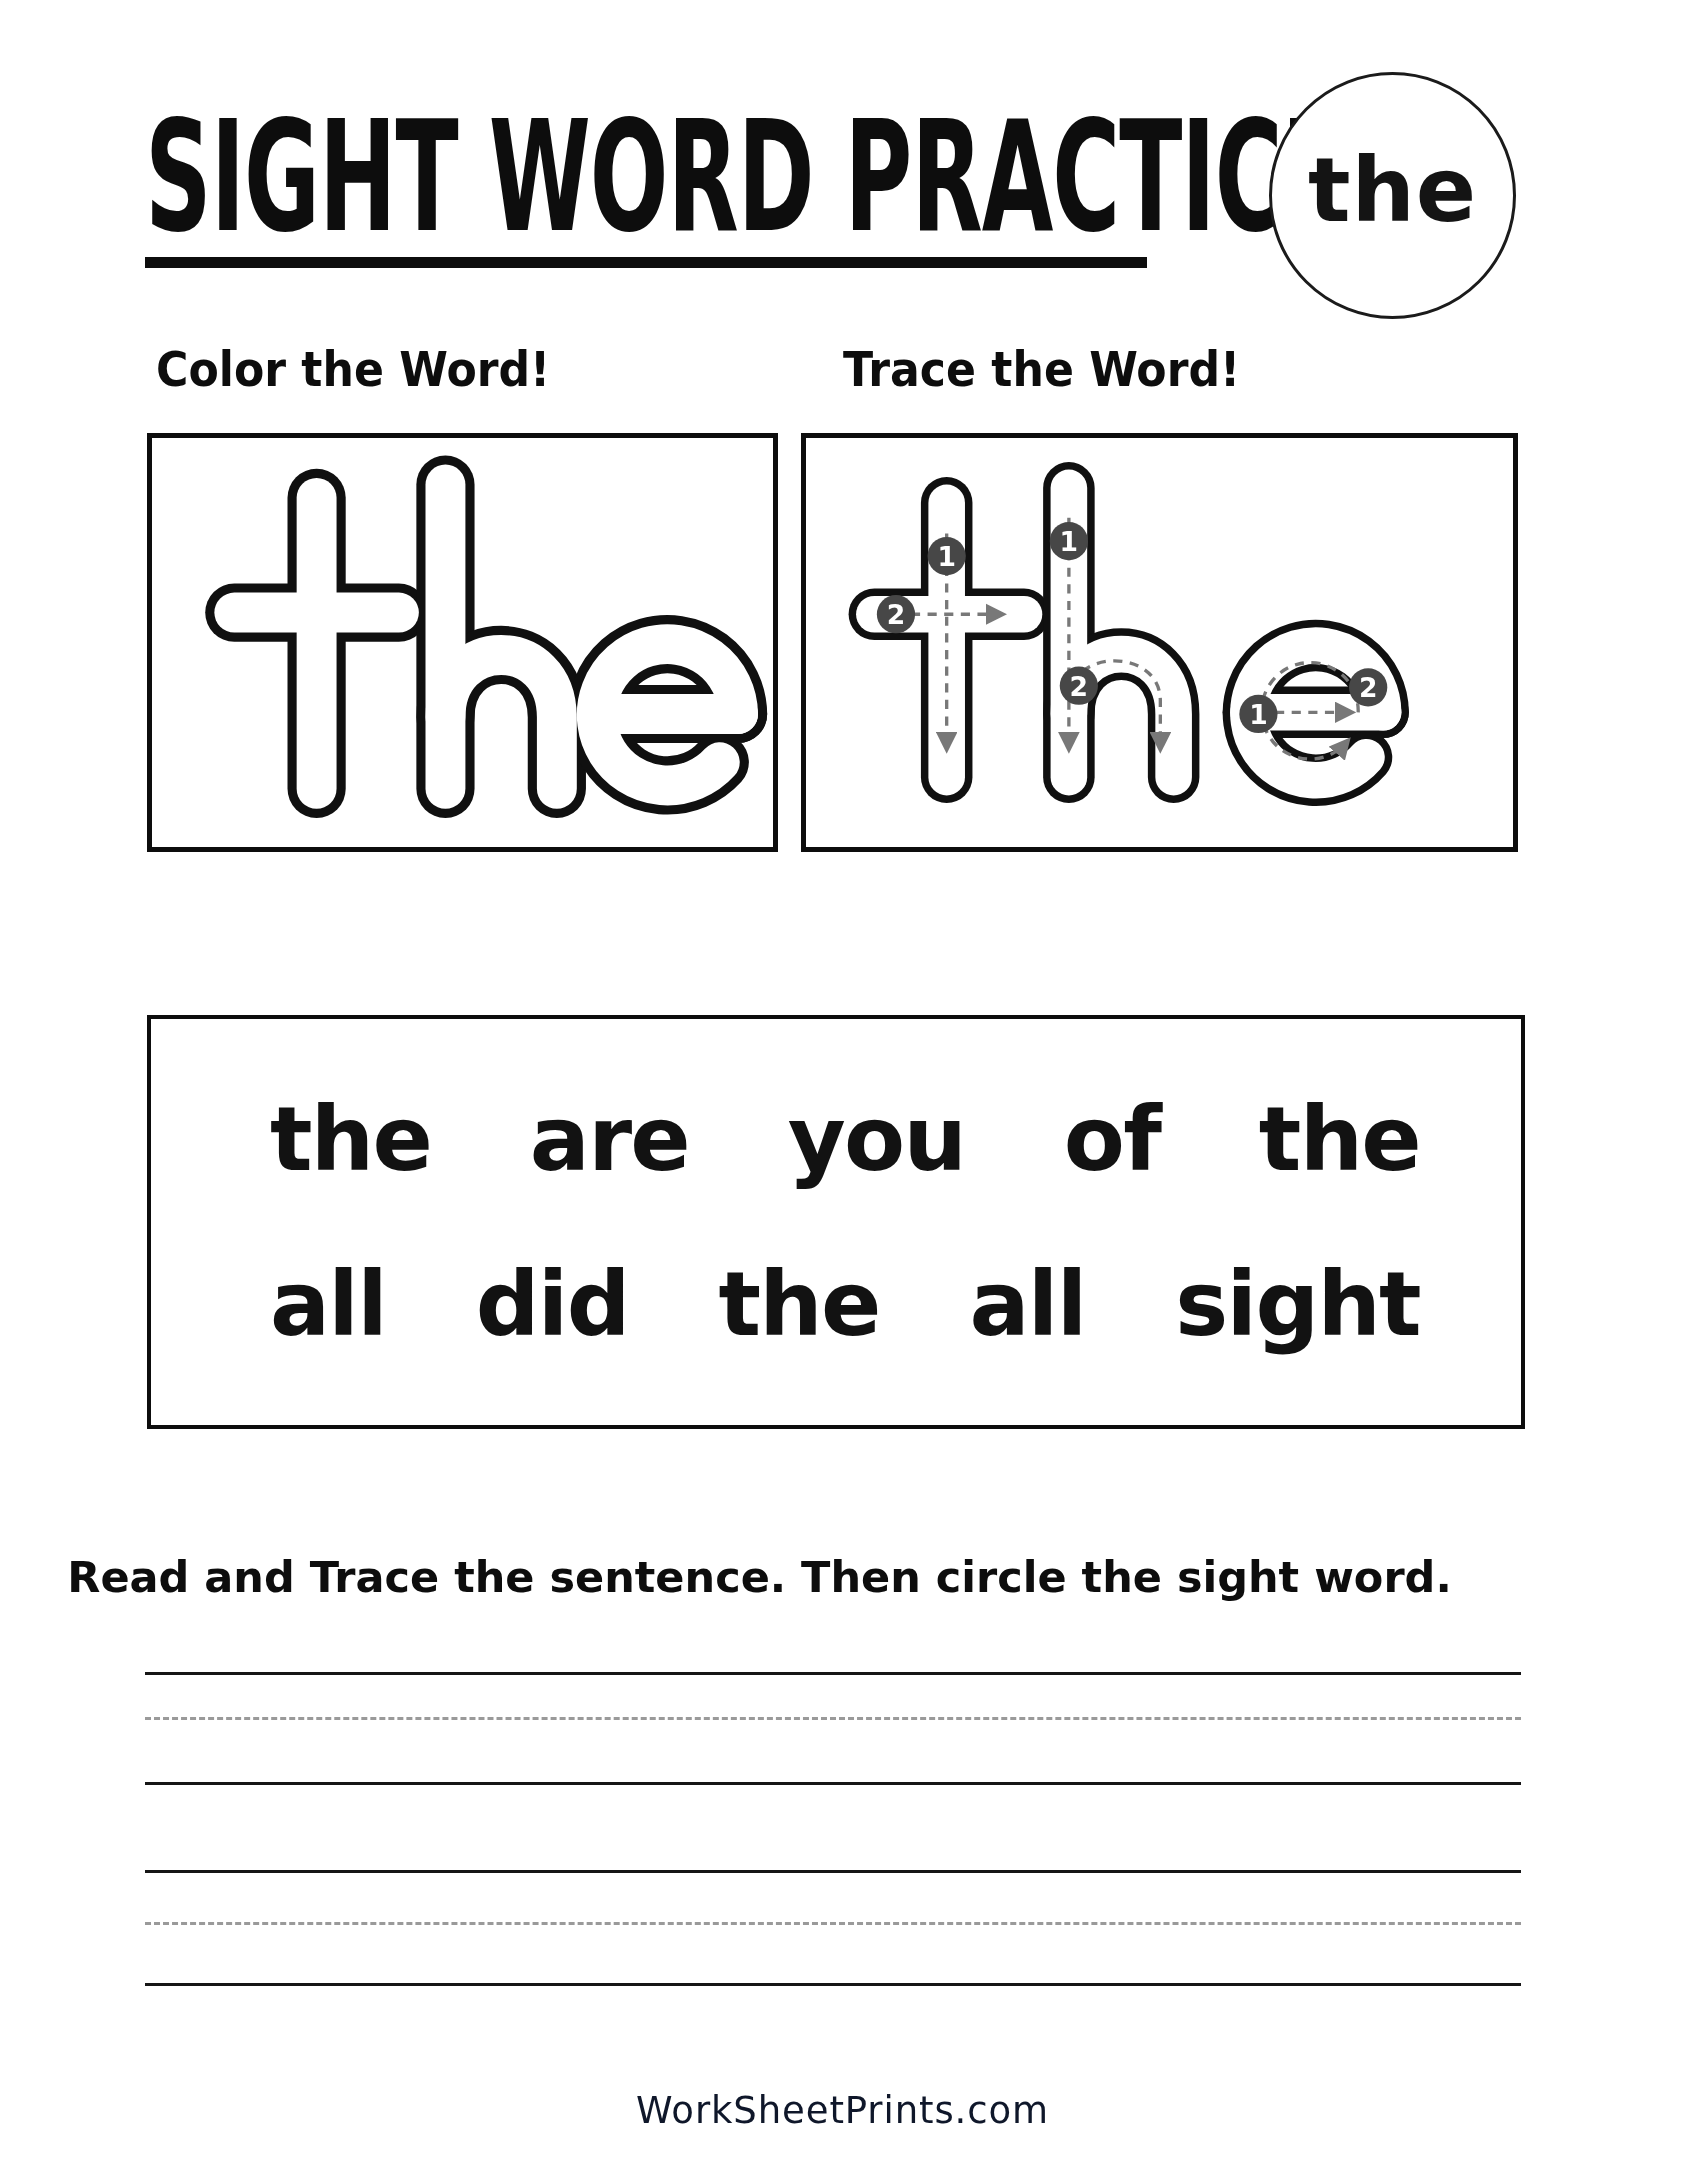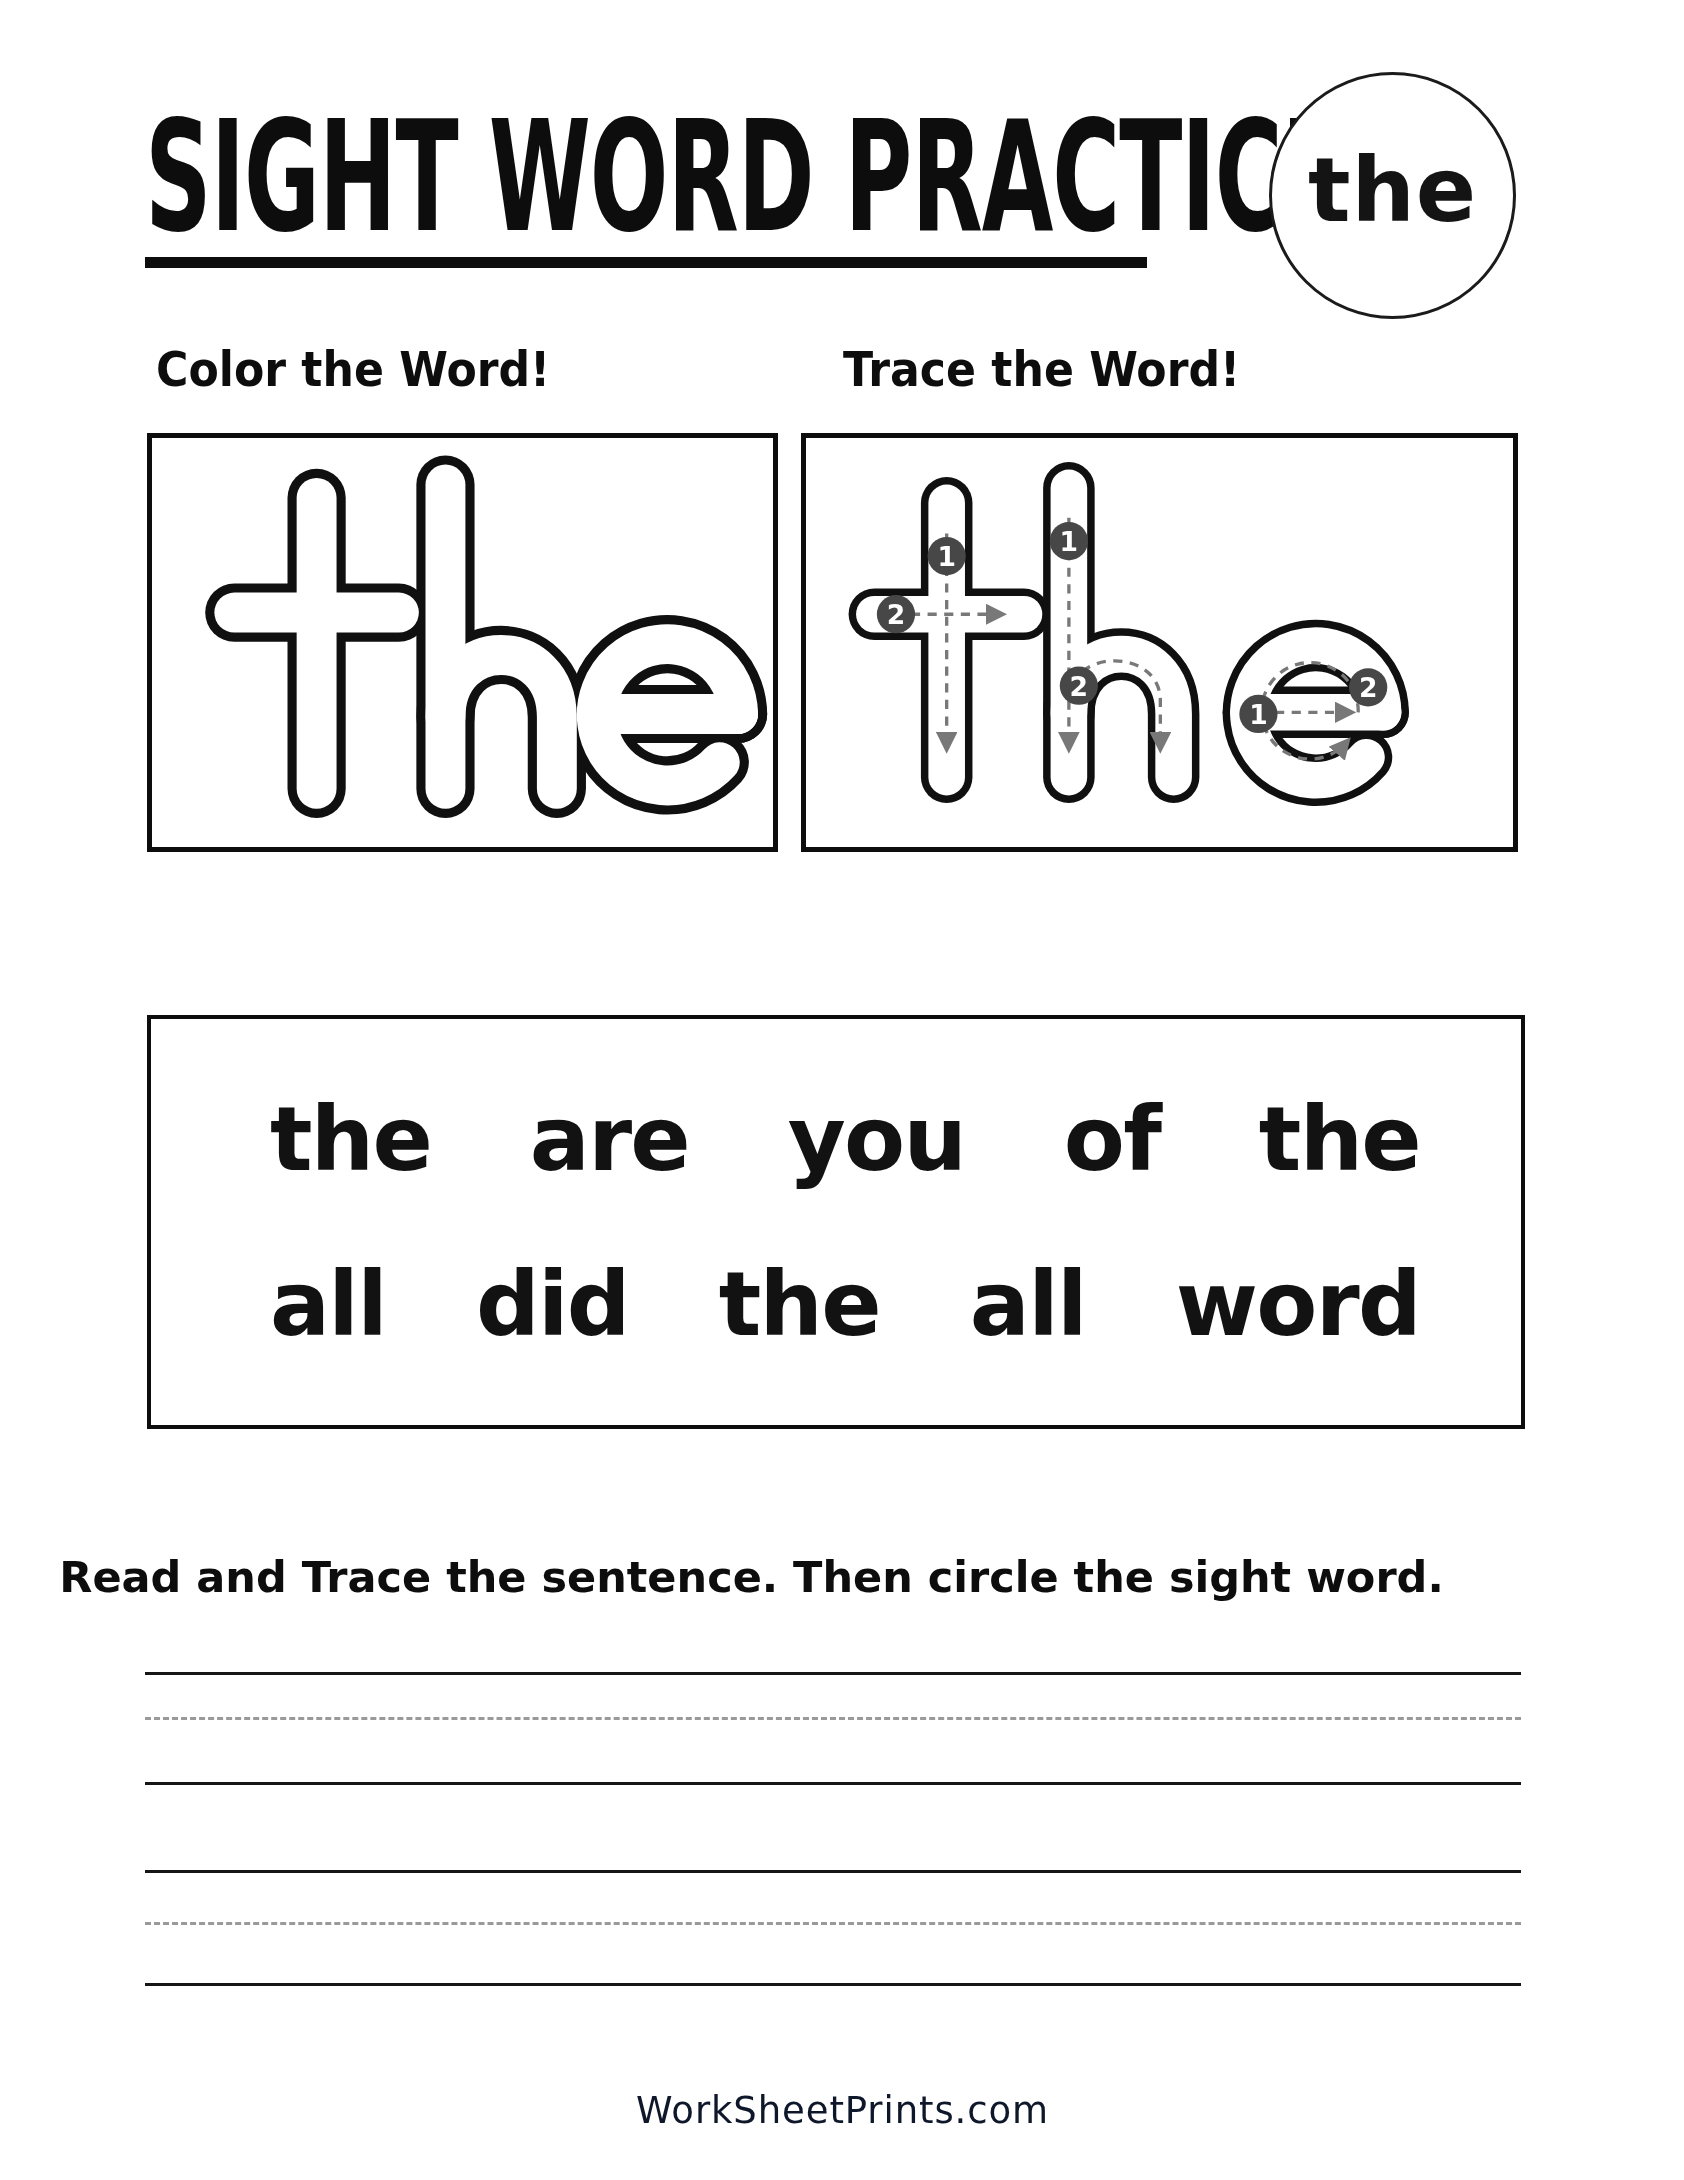--- a/index.html
+++ b/index.html
@@ -34,21 +34,21 @@
     padding-bottom:12px;
   }
   
   .sec-label{
     font-size:48px;font-weight:600;color:#0d0d0d;white-space:nowrap;
     transform:scaleX(0.92);transform-origin:left top;
   }
   .lbl-color{left:156px;top:341px;}
   .lbl-trace{left:843px;top:341px;}
   .lbl-find{left:0;top:927px;width:1685px;text-align:center;transform:none;}
-  .lbl-sentence{left:0;top:1552px;width:1503px;text-align:center;transform:none;font-size:43px;}
+  .lbl-sentence{left:8px;top:1552px;width:1503px;text-align:center;transform:none;font-size:43px;}
   
   .word-box{
     border:5.1px solid #0d0d0d;background:#fff;box-sizing:border-box;
   }
   .box-color{left:147px;top:433px;width:631px;height:419px;}
   .box-trace{left:801px;top:433px;width:717px;height:419px;}
   .word-box svg{display:block;width:100%;height:100%;}
   
   .box-find{
     left:147px;top:1015px;width:1378px;height:414px;
@@ -170,21 +170,21 @@
       <span class="find-word">are</span>
       <span class="find-word">you</span>
       <span class="find-word">of</span>
       <span class="find-word">the</span>
     </div>
     <div class="find-row">
       <span class="find-word">all</span>
       <span class="find-word">did</span>
       <span class="find-word">the</span>
       <span class="find-word">all</span>
-      <span class="find-word">word</span>
+      <span class="find-word">sight</span>
     </div>
   </div>
 
   <div class="abs sec-label lbl-sentence">Read and Trace the sentence. Then circle the sight word.</div>
 
   <div class="abs line-solid ls1"></div>
   <div class="abs line-dashed ld1"></div>
   <div class="abs line-solid ls2"></div>
 
 

